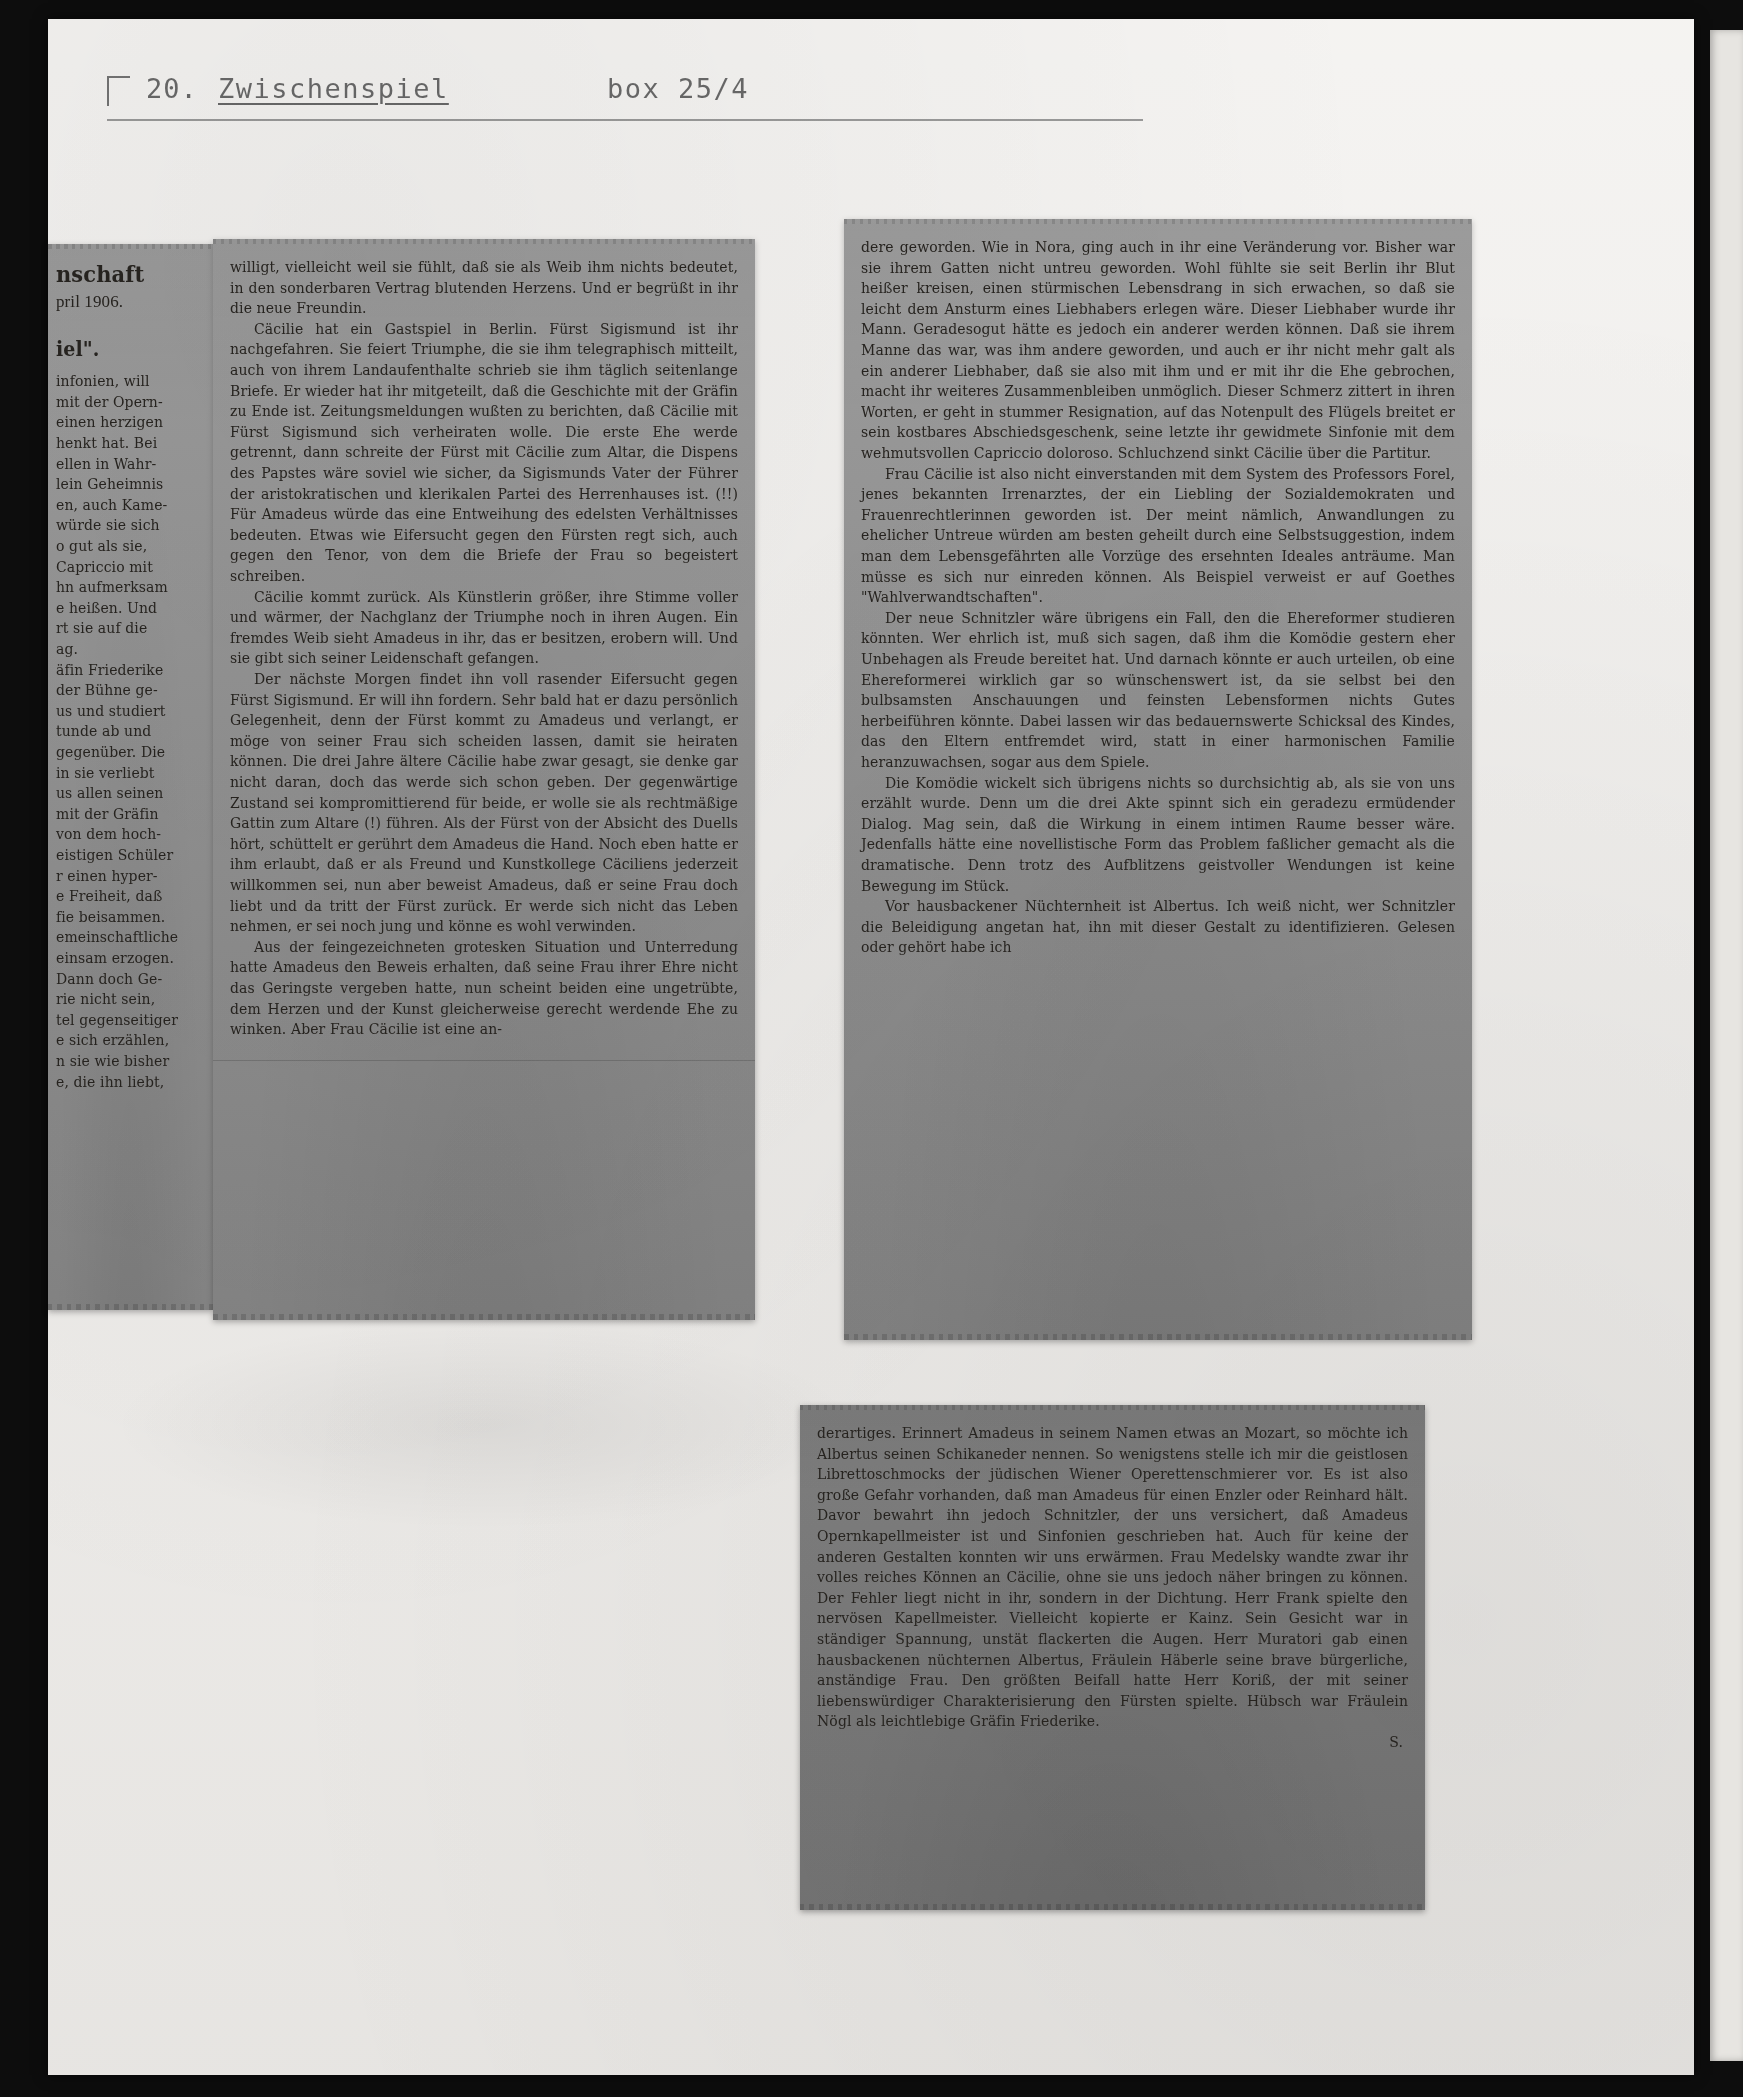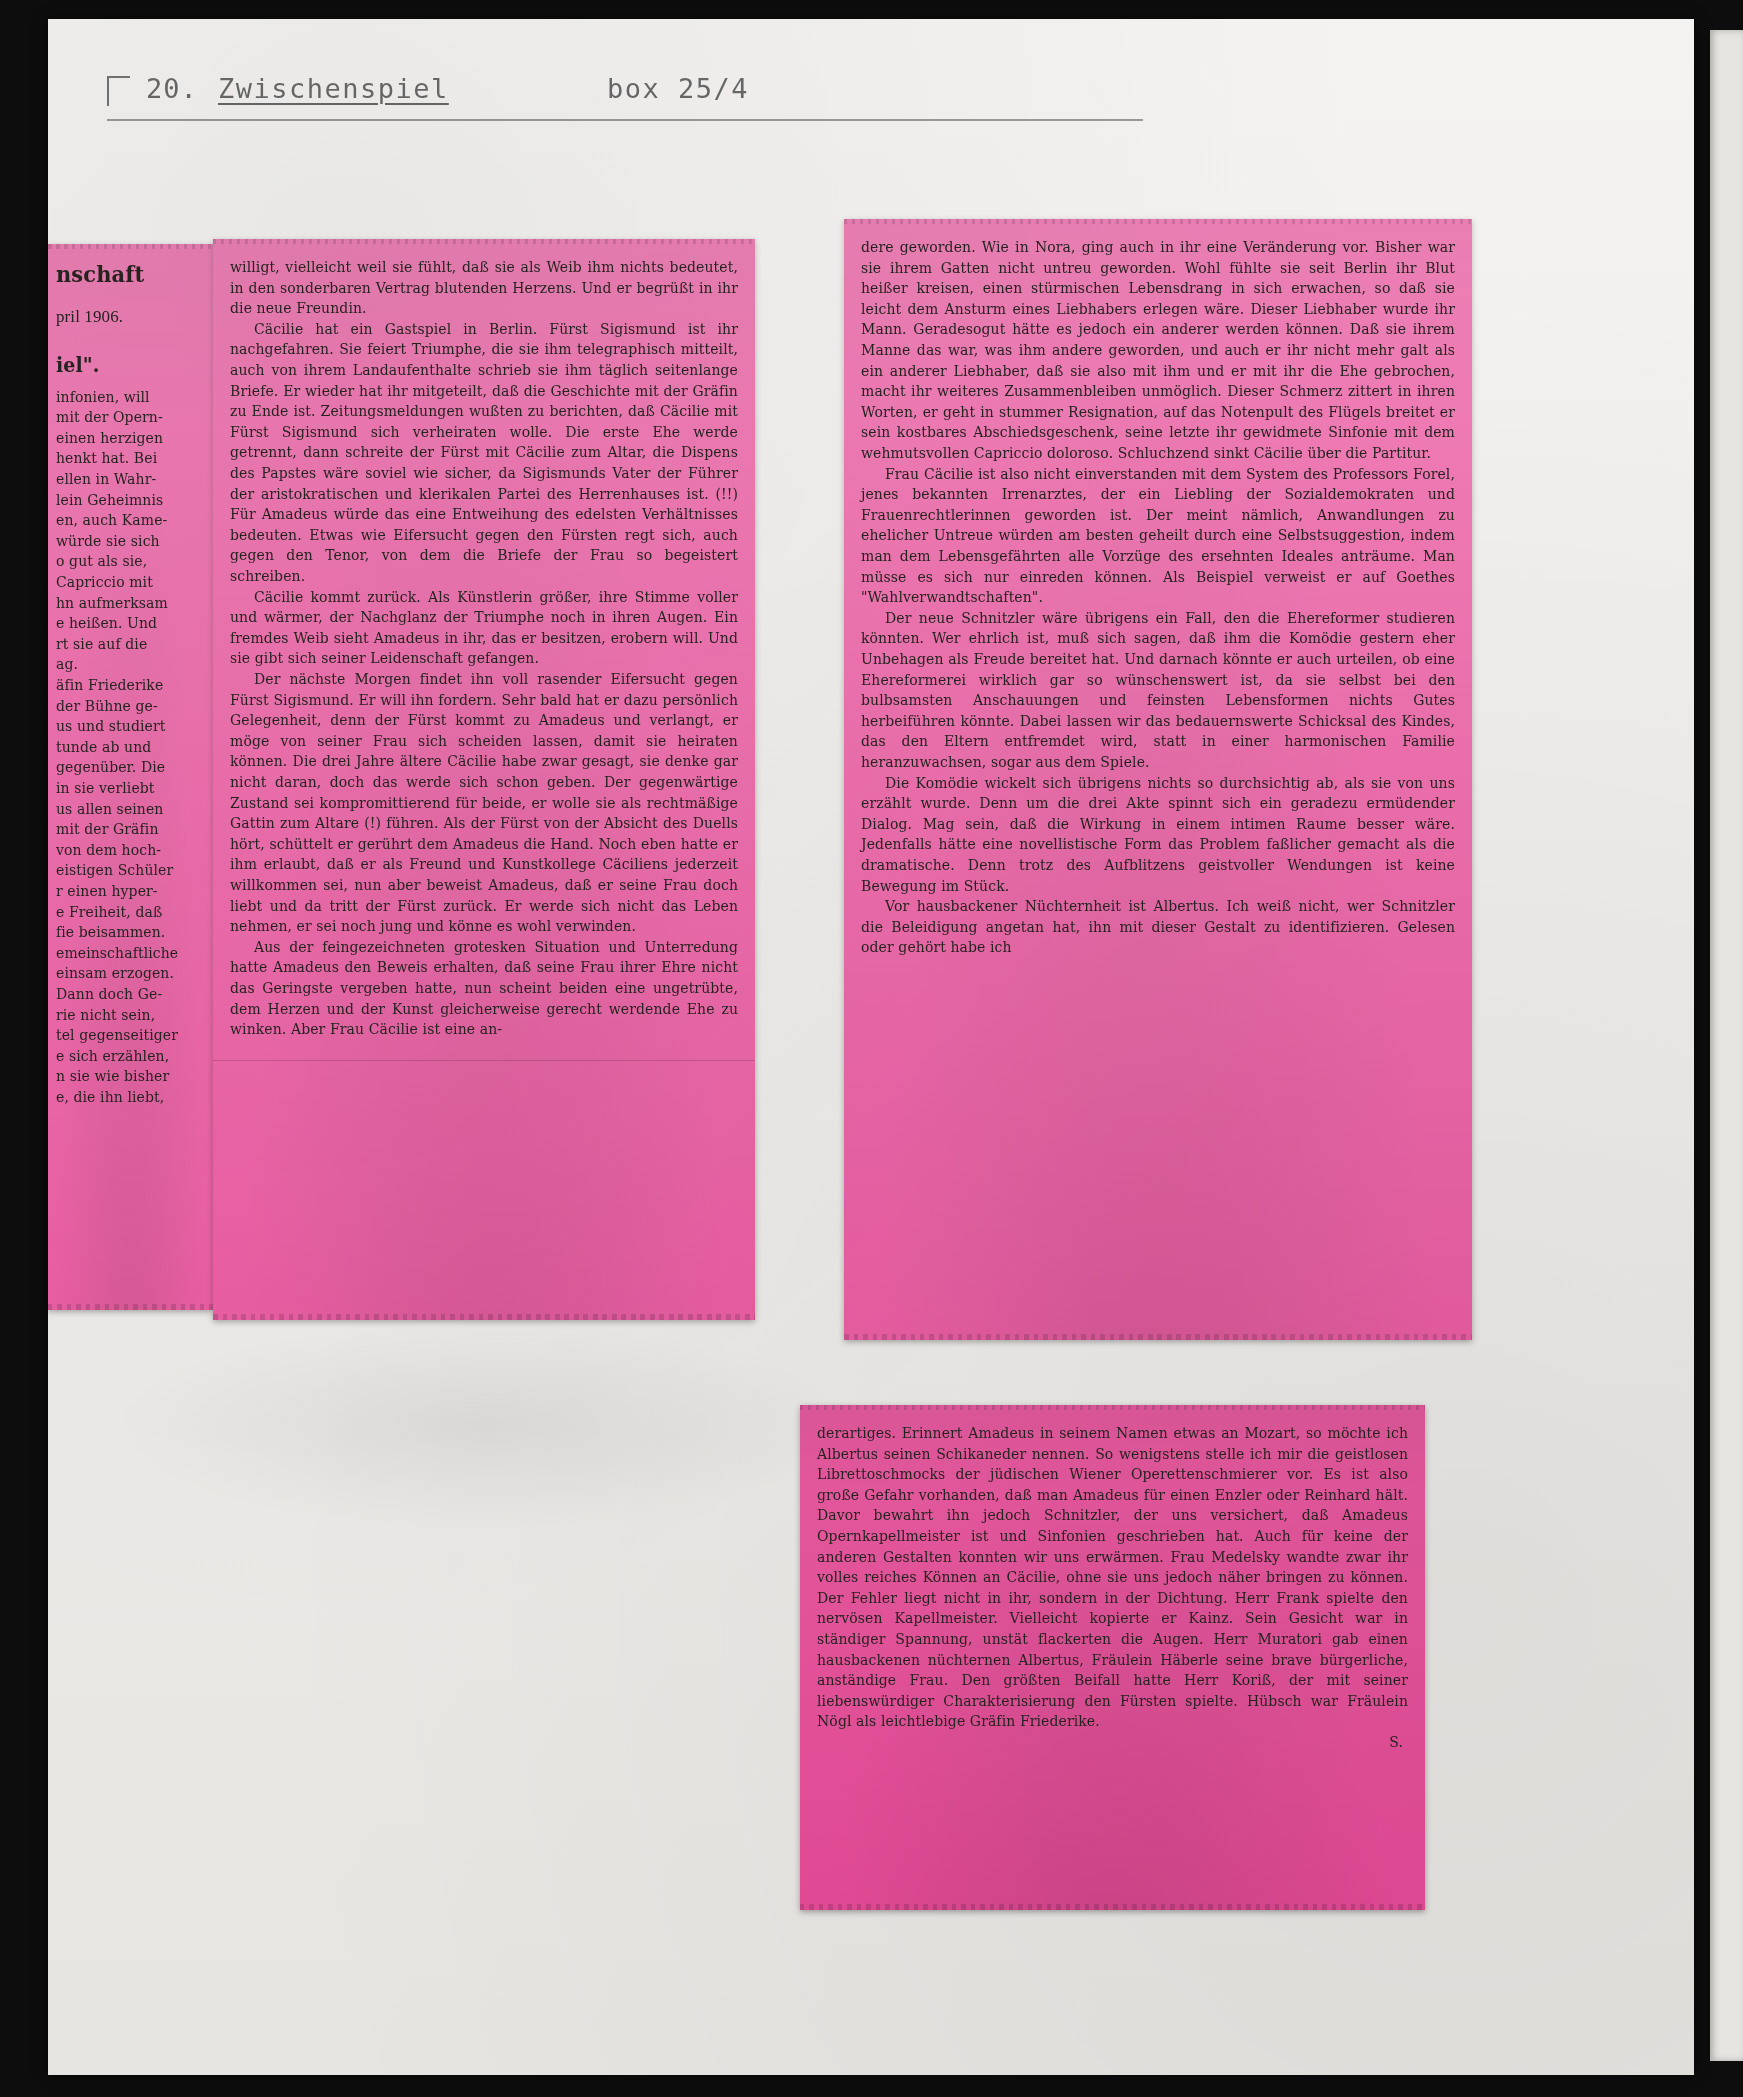--- a/index.html
+++ b/index.html
@@ -117,21 +117,21 @@
     top: 50px;
     width: 1036px;
     height: 1.5px;
     background: #3a3a3a;
     opacity: .75;
   }
 
   
   .clipping {
     position: absolute;
-    background: #ec4899;
+    background: #737373;
     box-shadow: 0 1.5px 6px rgba(0,0,0,.35);
     overflow: hidden;
   }
   .clipping::after {
     content: "";
     position: absolute;
     inset: 0;
     background:
       linear-gradient(180deg, rgba(0,0,0,.05), rgba(0,0,0,0) 18%),
       radial-gradient(ellipse at 50% 120%, rgba(0,0,0,.10), rgba(0,0,0,0) 65%);
@@ -175,21 +175,21 @@
     padding: 17px 6px 9px 8px;
     font-size: 14px;
     line-height: 20px;
     text-align: left;
   }
   .stub-head {
     font-family: "DejaVu Serif", serif;
     font-size: 21px;
     font-weight: 700;
     line-height: 26px;
-    margin-bottom: 18px;
+    margin-bottom: 3px;
   }
   .stub-date {
     font-family: "Liberation Serif", serif;
     font-size: 17px;
     margin-bottom: 26px;
   }
   .stub-title {
     font-family: "DejaVu Serif", serif;
     font-size: 19px;
     font-weight: 700;

